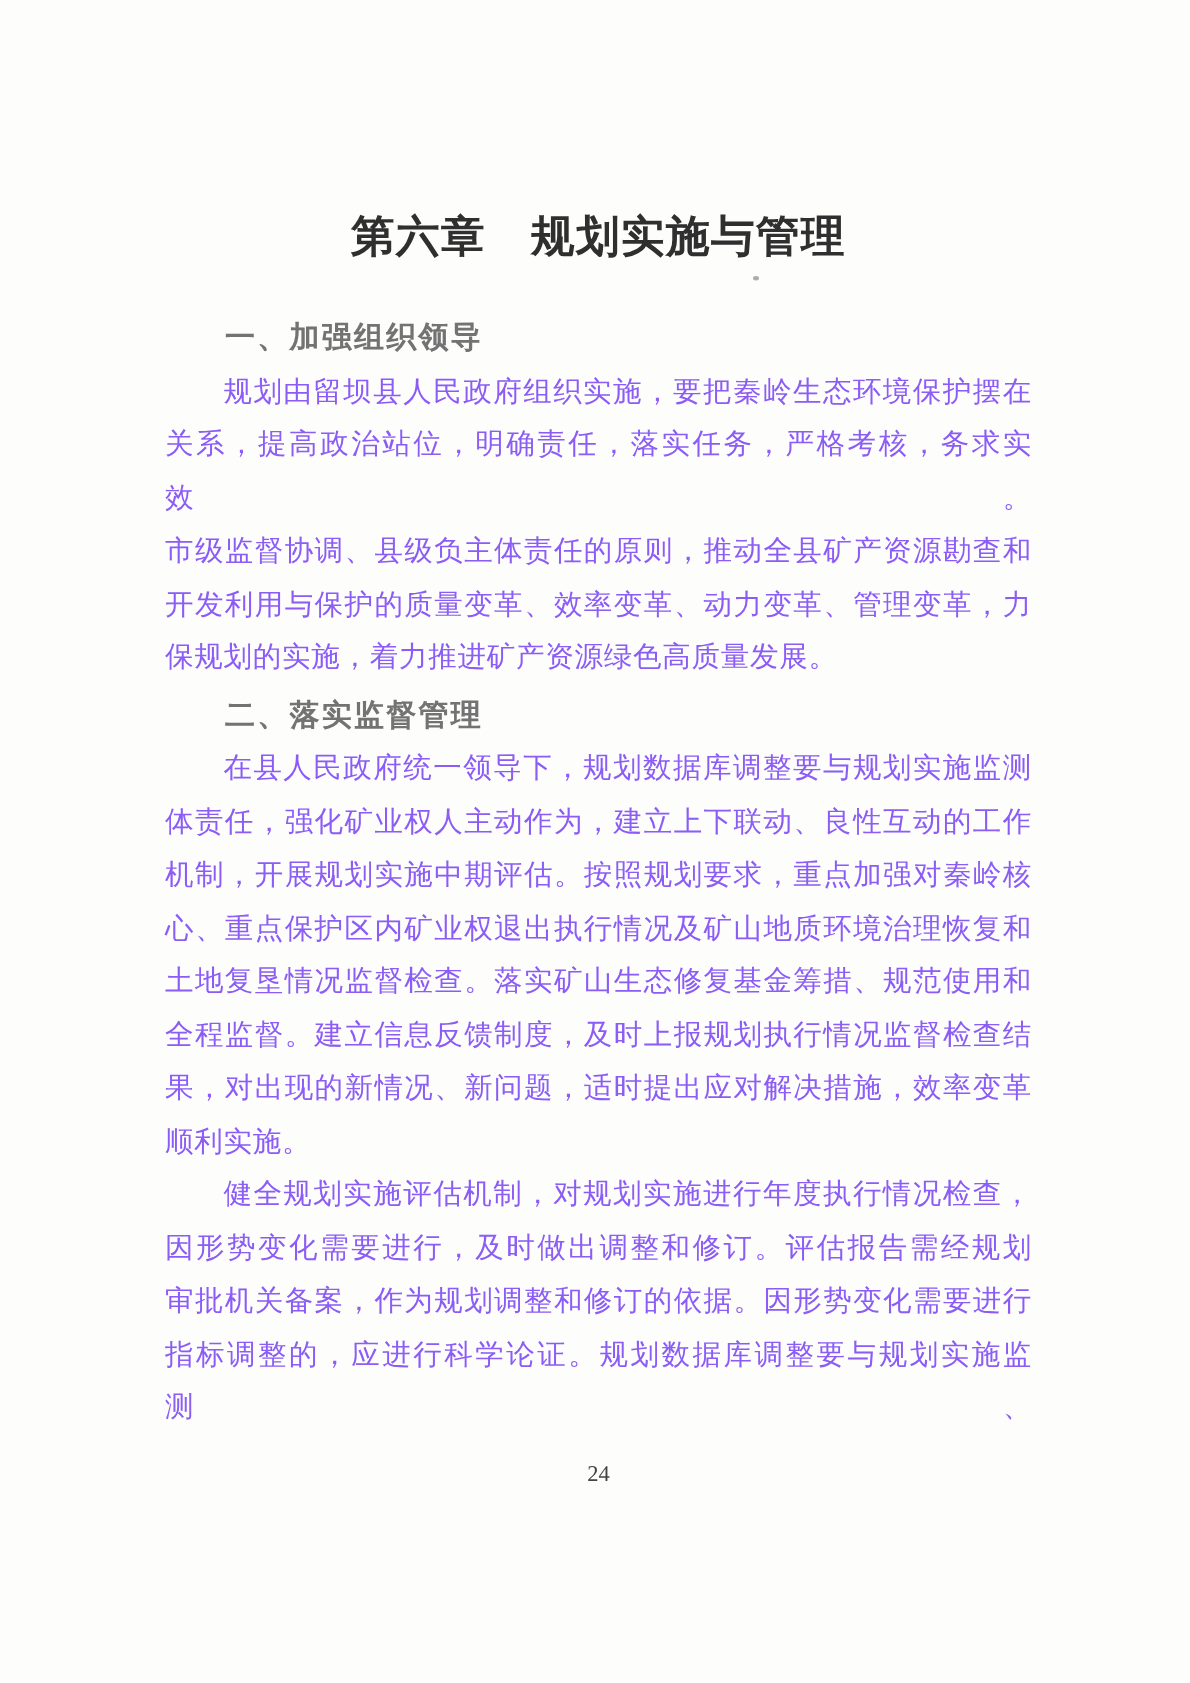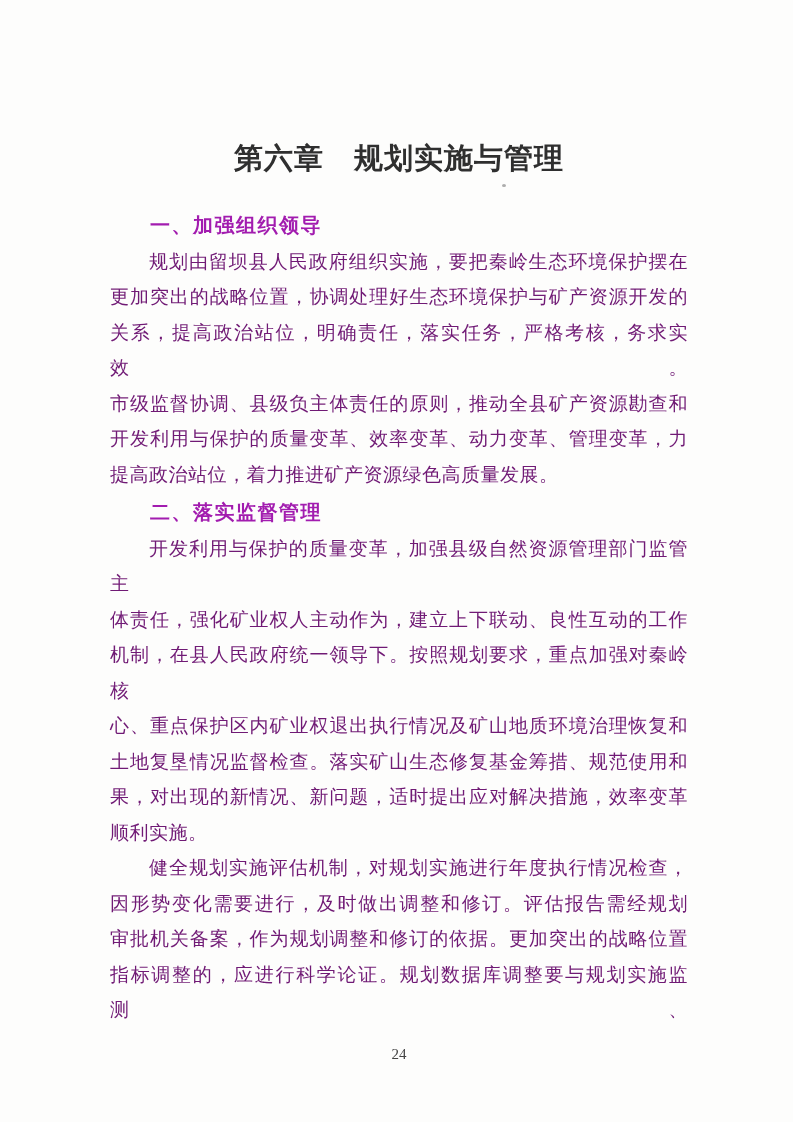--- a/index.html
+++ b/index.html
@@ -26,32 +26,32 @@
     line-height: 40px;
     text-align: center;
     letter-spacing: 1px;
     margin-bottom: 30px;
     white-space: pre;
   }
   .section-heading {
     font-family: "Liberation Sans", "DejaVu Sans", sans-serif;
     font-size: 20px;
     font-weight: bold;
-    color: #a21caf;
+    color: #737373;
     line-height: 35.5px;
     padding-left: 2em;
     letter-spacing: 1.5px;
   }
   .heading-gap-2 { margin-top: 3px; }
   .heading-gap-3 { margin-top: -2px; }
   .para { margin: 0; }
   .line {
     font-size: 19px;
     line-height: 35.5px;
-    color: #701a75;
+    color: #8b5cf6;
     text-align: justify;
     text-align-last: justify;
     text-justify: inter-character;
     letter-spacing: 0.5px;
     white-space: normal;
   }
   .line.first { text-indent: 2.05em; }
   .line.end { text-align-last: left; }
   .page-number {
     margin-top: 16px;
@@ -74,40 +74,40 @@
 
 <div class="page">
   <div class="artifact-dot"></div>
   <div class="content">
 
     <div class="chapter-title">第六章　规划实施与管理</div>
 
     <div class="section-heading">一、加强组织领导</div>
     <div class="para">
       <div class="line first">规划由留坝县人民政府组织实施，要把秦岭生态环境保护摆在</div>
-      <div class="line">更加突出的战略位置，协调处理好生态环境保护与矿产资源开发的</div>
       <div class="line">关系，提高政治站位，明确责任，落实任务，严格考核，务求实效。</div>
       <div class="line">市级监督协调、县级负主体责任的原则，推动全县矿产资源勘查和</div>
       <div class="line">开发利用与保护的质量变革、效率变革、动力变革、管理变革，力</div>
-      <div class="line end">提高政治站位，着力推进矿产资源绿色高质量发展。</div>
+      <div class="line end">保规划的实施，着力推进矿产资源绿色高质量发展。</div>
     </div>
 
     <div class="section-heading heading-gap-2">二、落实监督管理</div>
     <div class="para">
-      <div class="line first">开发利用与保护的质量变革，加强县级自然资源管理部门监管主</div>
+      <div class="line first">在县人民政府统一领导下，规划数据库调整要与规划实施监测</div>
       <div class="line">体责任，强化矿业权人主动作为，建立上下联动、良性互动的工作</div>
-      <div class="line">机制，在县人民政府统一领导下。按照规划要求，重点加强对秦岭核</div>
+      <div class="line">机制，开展规划实施中期评估。按照规划要求，重点加强对秦岭核</div>
       <div class="line">心、重点保护区内矿业权退出执行情况及矿山地质环境治理恢复和</div>
       <div class="line">土地复垦情况监督检查。落实矿山生态修复基金筹措、规范使用和</div>
+      <div class="line">全程监督。建立信息反馈制度，及时上报规划执行情况监督检查结</div>
       <div class="line">果，对出现的新情况、新问题，适时提出应对解决措施，效率变革</div>
       <div class="line end">顺利实施。</div>
     </div>
 
     <div class="para">
       <div class="line first">健全规划实施评估机制，对规划实施进行年度执行情况检查，</div>
       <div class="line">因形势变化需要进行，及时做出调整和修订。评估报告需经规划</div>
-      <div class="line">审批机关备案，作为规划调整和修订的依据。更加突出的战略位置</div>
+      <div class="line">审批机关备案，作为规划调整和修订的依据。因形势变化需要进行</div>
       <div class="line">指标调整的，应进行科学论证。规划数据库调整要与规划实施监测、</div>
     </div>
 
     <div class="page-number">24</div>
   </div>
 </div>
 
 </body></html>

